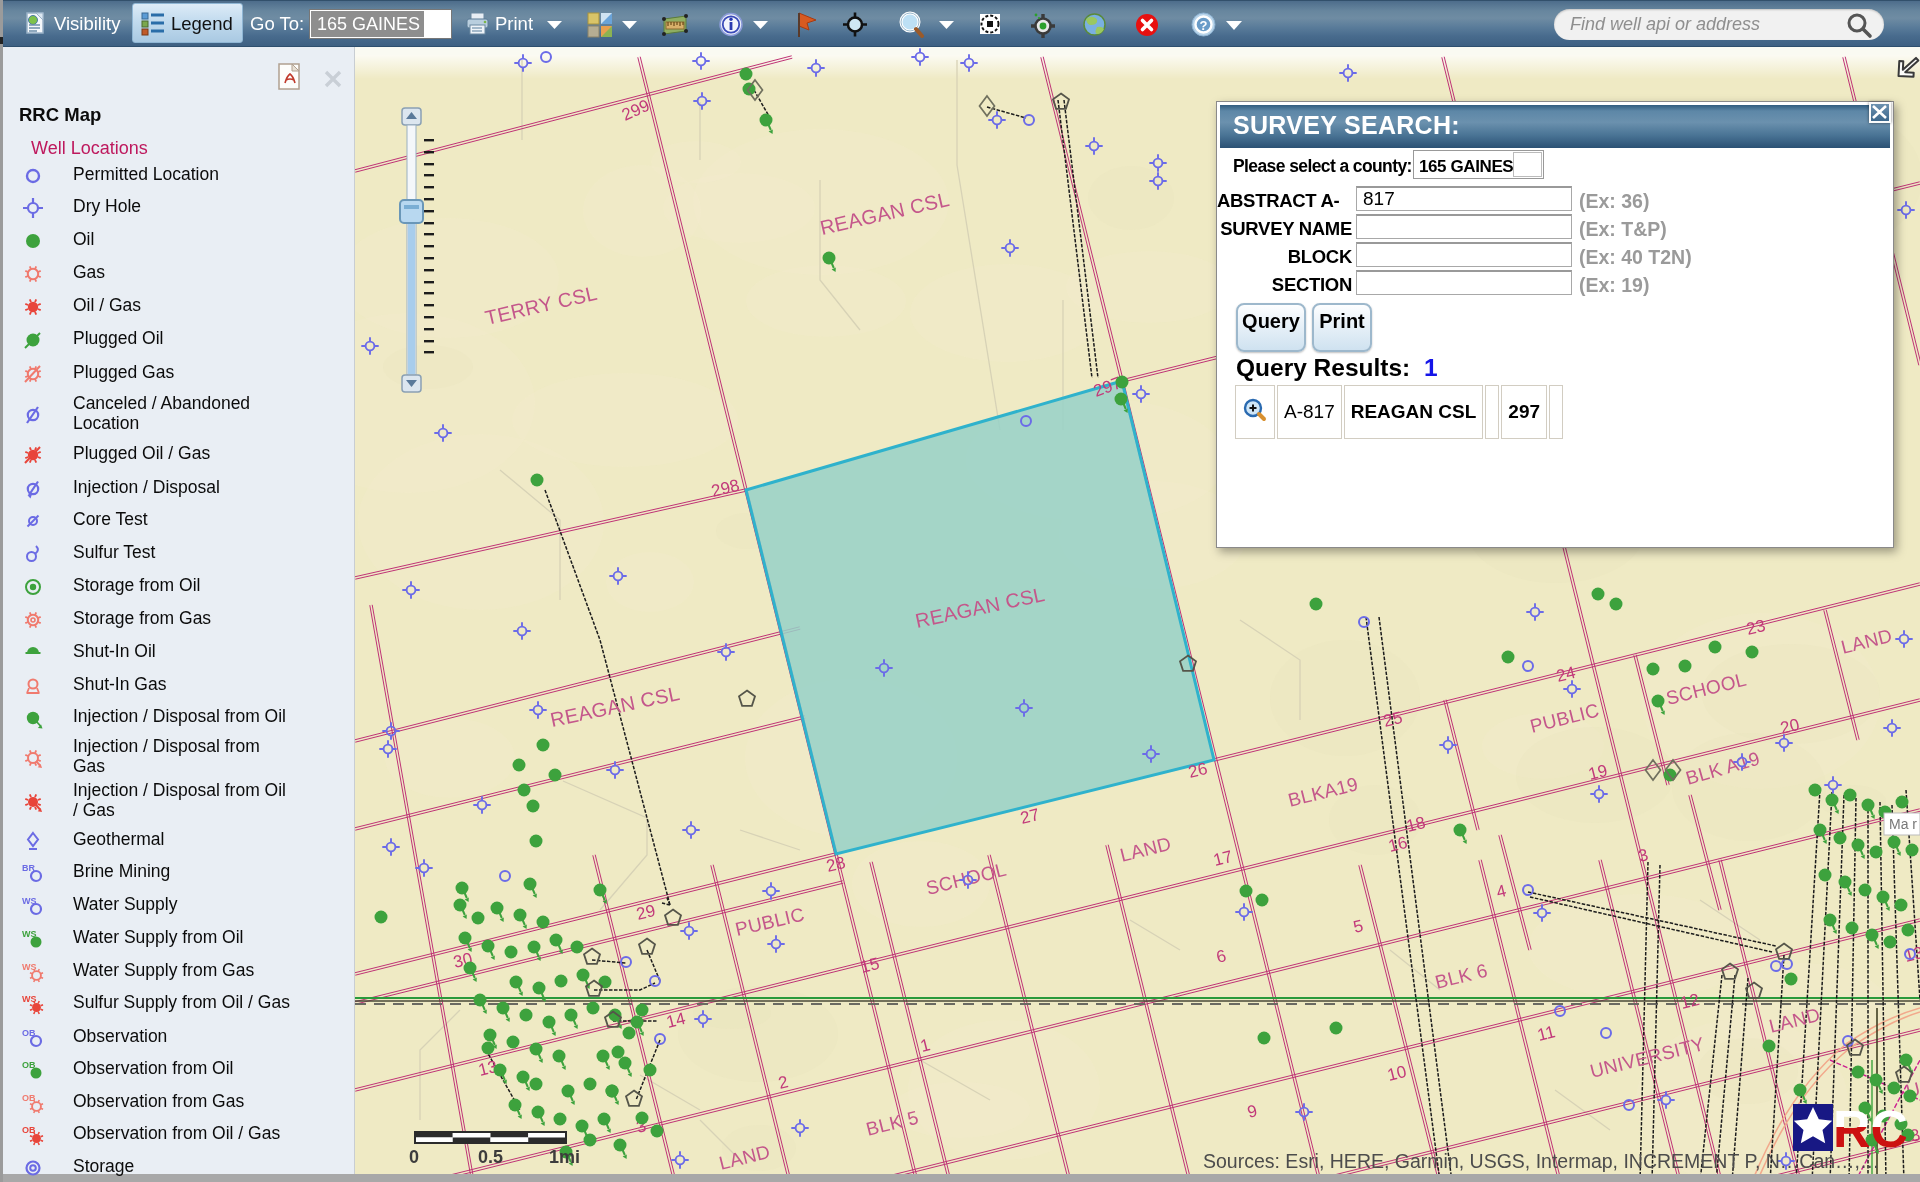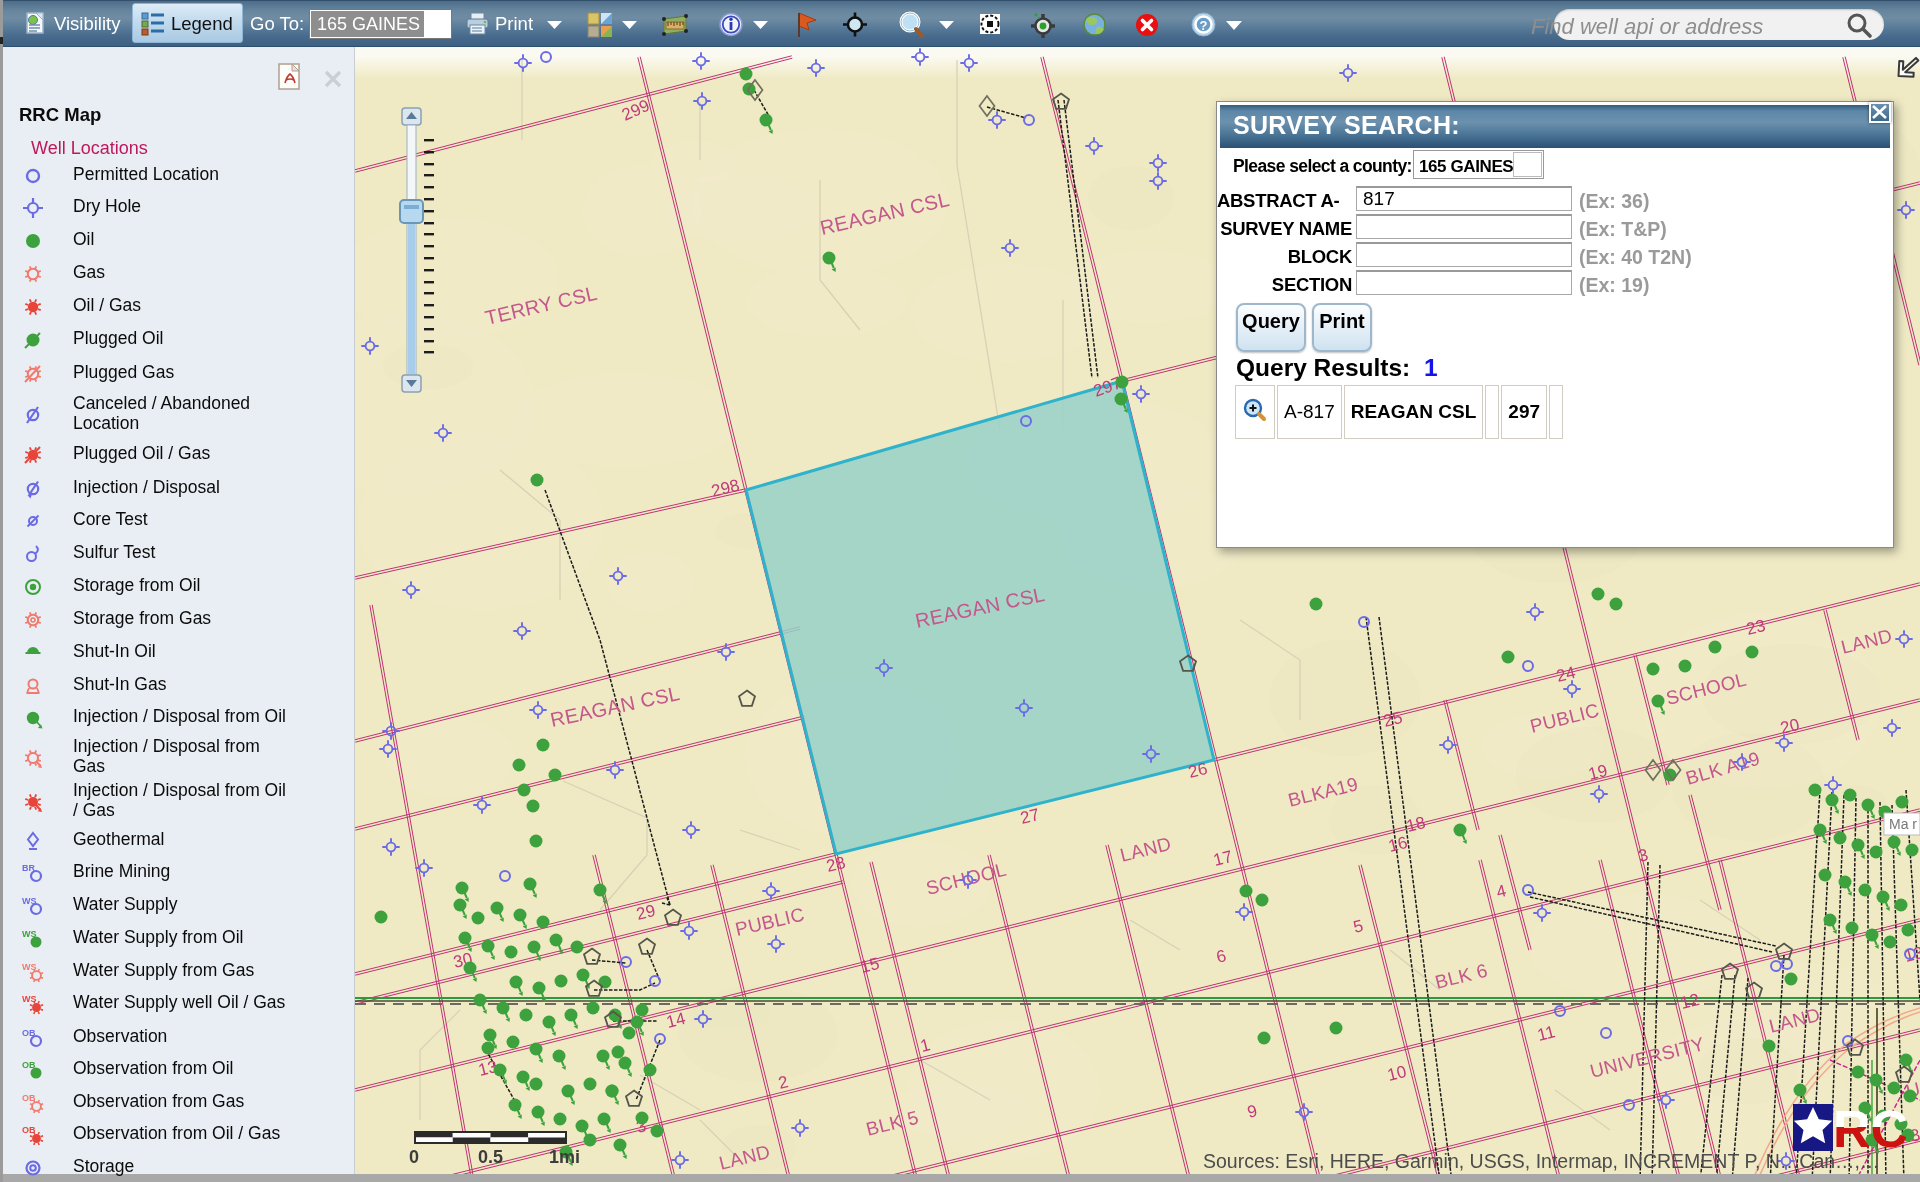--- a/index.html
+++ b/index.html
@@ -142,21 +142,21 @@
  <svg class="abs" style="left:1188px;top:11px" width="25" height="25" viewBox="0 0 25 25">
   <circle cx="12.5" cy="12.5" r="11.5" fill="#b8d4ea" stroke="#8ab0d0"></circle>
   <circle cx="12.5" cy="12.5" r="8" fill="#6a9cc8" stroke="#fff" stroke-width="2.4"></circle>
   <text x="12.5" y="17.5" font-size="13" font-weight="bold" fill="#fff" text-anchor="middle" font-family="Liberation Sans">?</text>
  </svg>
  <svg class="abs" style="left:1222px;top:19px" width="18" height="11">
       <path d="M1 1 L17 1 9 10 Z" fill="#fff"></path>
     </svg>
 
  <div class="abs" style="left:1551px;top:8px;width:330px;height:31px;background:#f1f1f1;border-radius:16px;box-shadow:inset 0 1px 2px rgba(0,0,0,.2)"></div>
- <div class="abs" style="left:1528px;top:13px;font-size:22px;font-style:italic;color:#8e8e8e">Find well api or address</div>
+ <div class="abs" style="left:1567px;top:13px;font-size:18px;font-style:italic;color:#8e8e8e">Find well api or address</div>
  <svg class="abs" style="left:1843px;top:11px" width="27" height="27" viewBox="0 0 27 27">
   <circle cx="11" cy="11" r="8" fill="none" stroke="#555" stroke-width="3"></circle>
   <path d="M17 17 L24 24" stroke="#555" stroke-width="3.6" stroke-linecap="round"></path>
  </svg>
 </div>
 <div id="leftstrip">
     <div class="notch"></div>
   </div>
 <svg id="map" viewBox="355 47 1565 1127" width="1565" height="1127">
 <defs>
@@ -885,21 +885,21 @@
           <line x1="4.8" y1="2.0" x2="7.7" y2="3.2" stroke="#e8453a" stroke-width="1.8"></line>
           <line x1="2.0" y1="4.8" x2="3.2" y2="7.7" stroke="#e8453a" stroke-width="1.8"></line>
           <line x1="-2.0" y1="4.8" x2="-3.2" y2="7.7" stroke="#e8453a" stroke-width="1.8"></line>
           <line x1="-4.8" y1="2.0" x2="-7.7" y2="3.2" stroke="#e8453a" stroke-width="1.8"></line>
           <line x1="-4.8" y1="-2.0" x2="-7.7" y2="-3.2" stroke="#e8453a" stroke-width="1.8"></line>
           <line x1="-2.0" y1="-4.8" x2="-3.2" y2="-7.7" stroke="#e8453a" stroke-width="1.8"></line>
           <line x1="2.0" y1="-4.8" x2="3.2" y2="-7.7" stroke="#e8453a" stroke-width="1.8"></line>
           <line x1="4.8" y1="-2.0" x2="7.7" y2="-3.2" stroke="#e8453a" stroke-width="1.8"></line>
         </g>
       </svg></div>
-<div class="ltxt" style="top:946px">Water Supply well Oil / Gas</div>
+<div class="ltxt" style="top:946px">Sulfur Supply from Oil / Gas</div>
 <div class="licon" style="top:979px"><svg width="24" height="24" viewBox="-12 -12 24 24">
         <text x="-11" y="-2" font-size="9" font-weight="bold" fill="#6b6be4" font-family="Liberation Sans">OB</text>
         <circle cx="3" cy="3" r="5" fill="none" stroke="#6b6be4" stroke-width="2.2"></circle>
       </svg></div>
 <div class="ltxt" style="top:980px">Observation</div>
 <div class="licon" style="top:1011px"><svg width="24" height="24" viewBox="-12 -12 24 24">
         <text x="-11" y="-2" font-size="9" font-weight="bold" fill="#3da23d" font-family="Liberation Sans">OB</text>
         <circle cx="3" cy="3" r="5.5" fill="#3da23d"></circle>
       </svg></div>
 <div class="ltxt" style="top:1012px">Observation from Oil</div>

